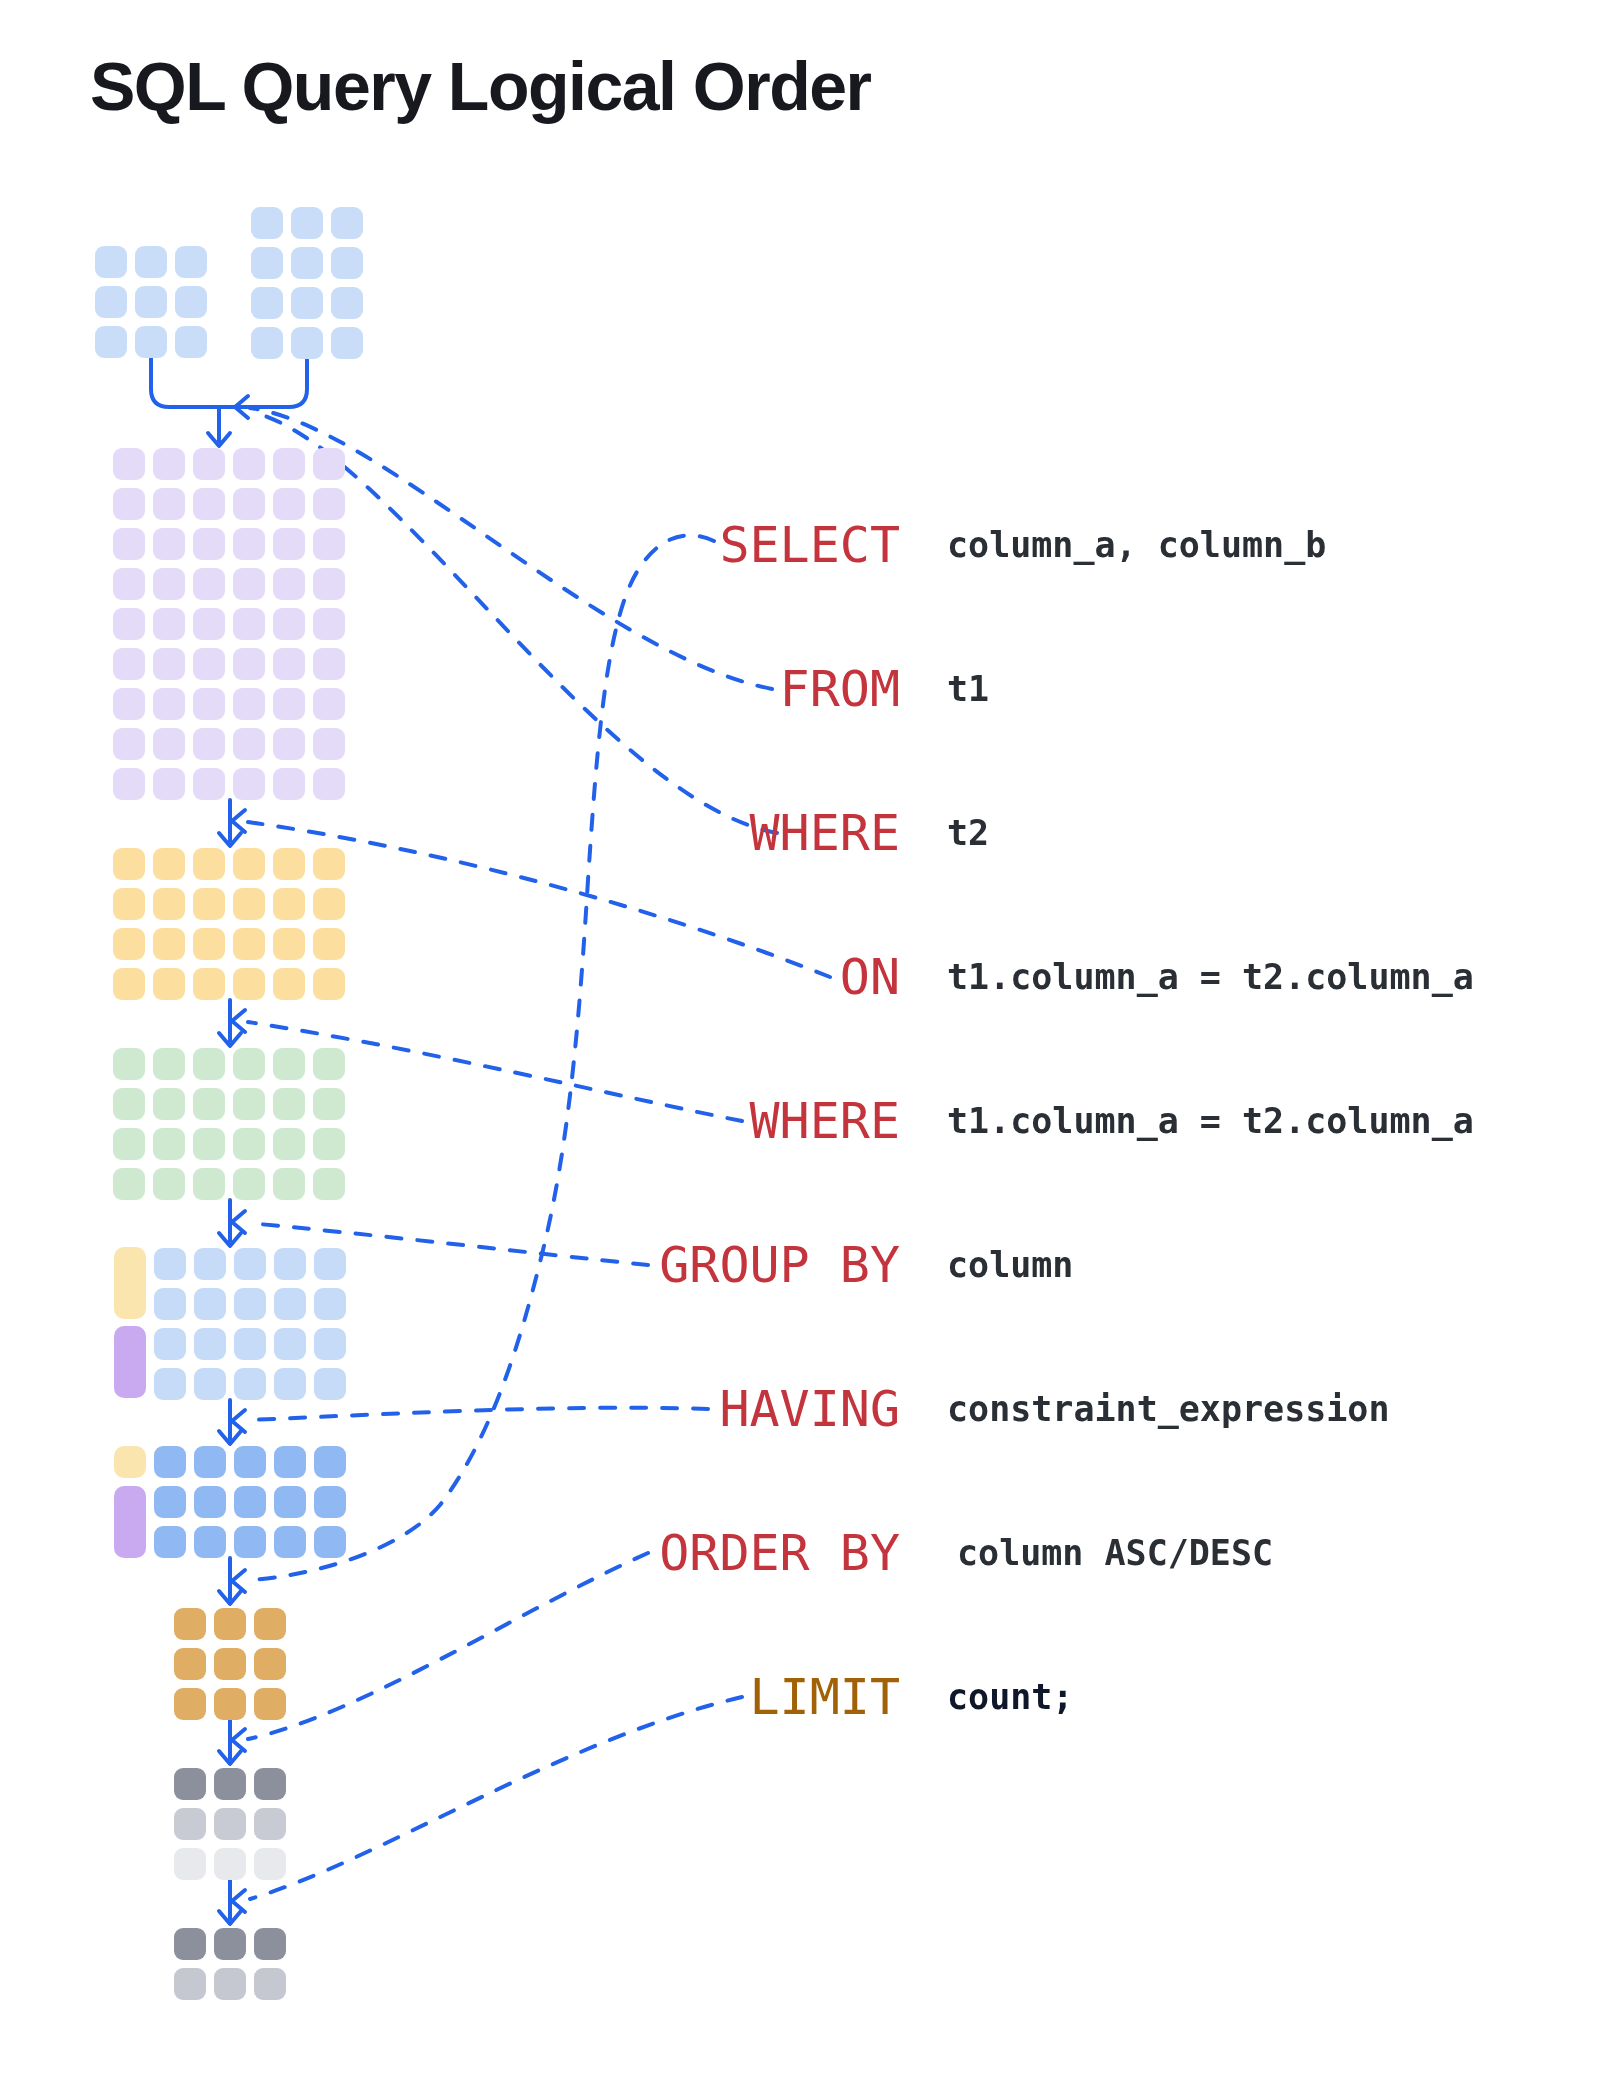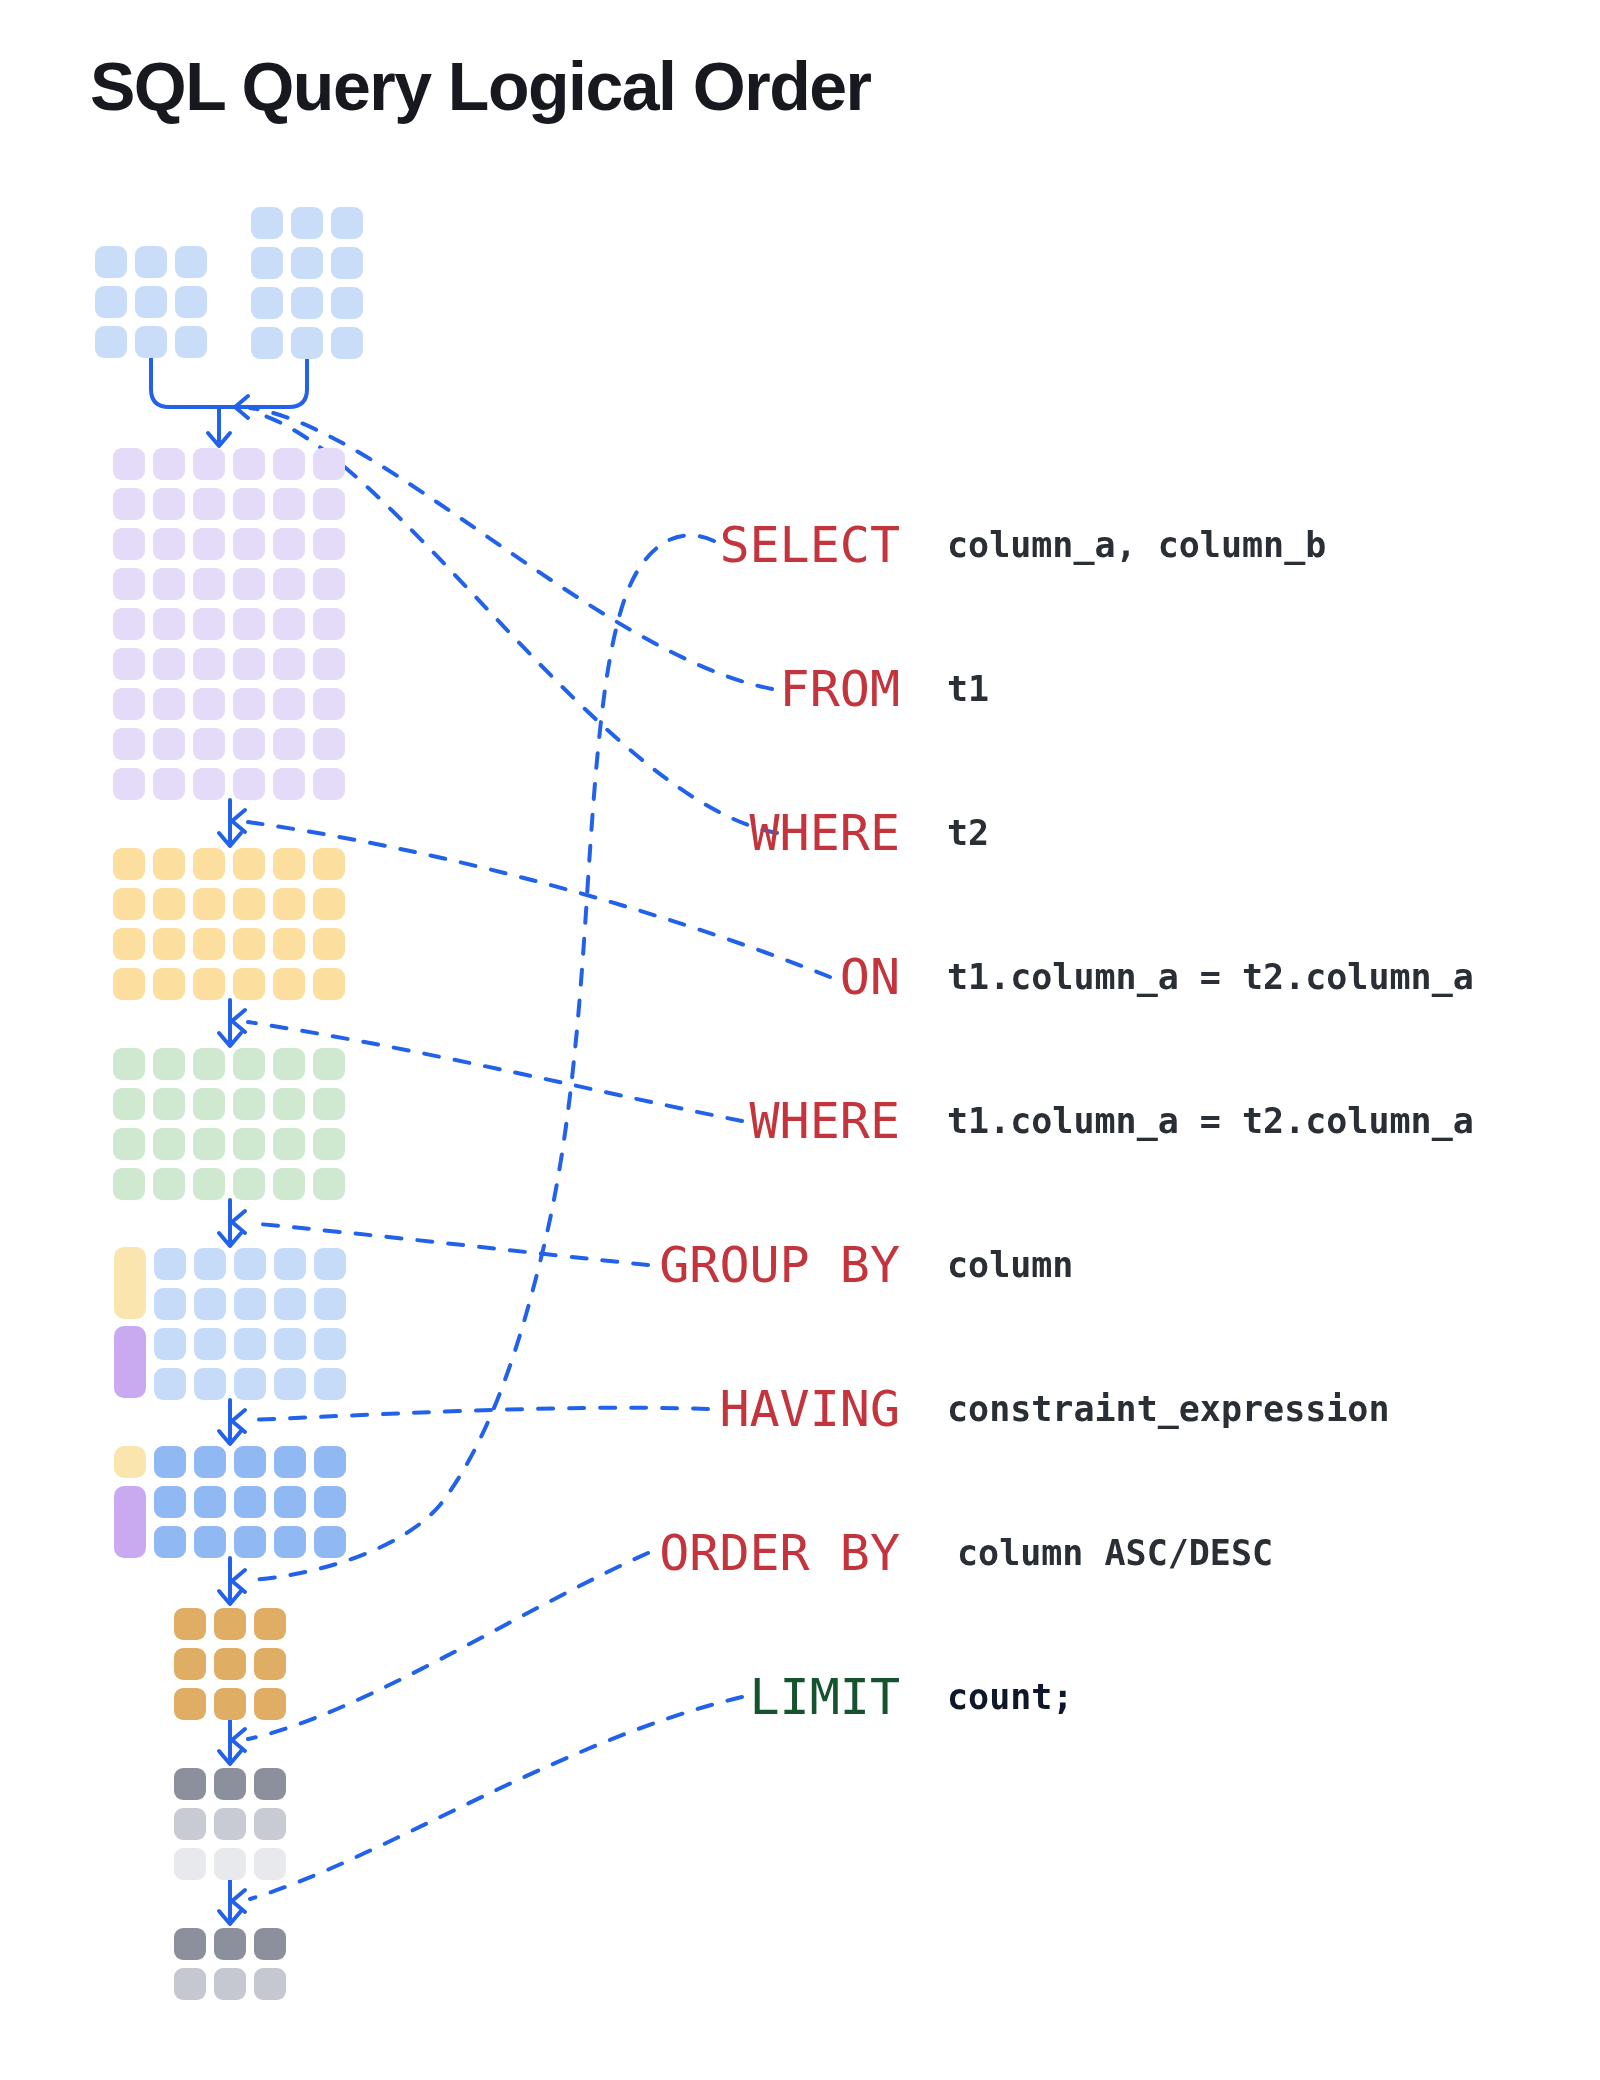--- a/index.html
+++ b/index.html
@@ -301,17 +301,17 @@
       </div>
       <div class="clause-row" style="top: 1409px;">
         <span class="kw" style="color: rgb(196, 52, 60); right: 700px;">HAVING</span>
         <span class="args" style="color: rgb(42, 46, 53); left: 947px;">constraint_expression</span>
       </div>
       <div class="clause-row" style="top: 1553px;">
         <span class="kw" style="color: rgb(196, 52, 60); right: 700px;">ORDER BY</span>
         <span class="args" style="color: rgb(42, 46, 53); left: 947px; margin-left: 10px;">column ASC/DESC</span>
       </div>
       <div class="clause-row" style="top: 1697px;">
-        <span class="kw" style="color: #14532d; right: 700px;">LIMIT</span>
+        <span class="kw" style="color: #a16207; right: 700px;">LIMIT</span>
         <span class="args" style="color: #0f172a; left: 947px;">count;</span>
       </div>
     </div>
 </div>
 
 </body></html>

